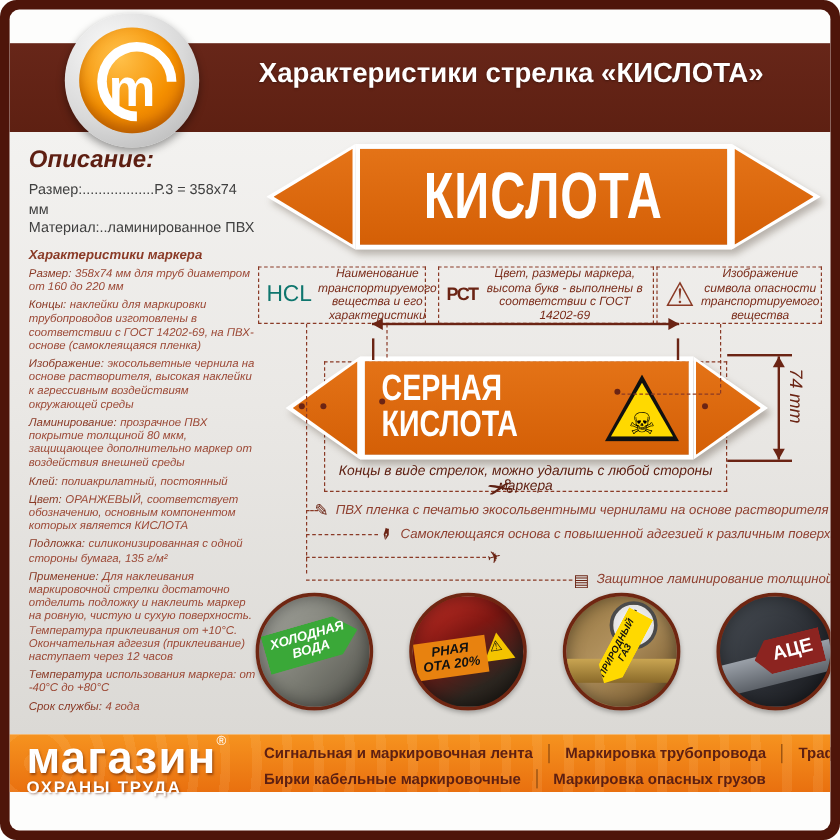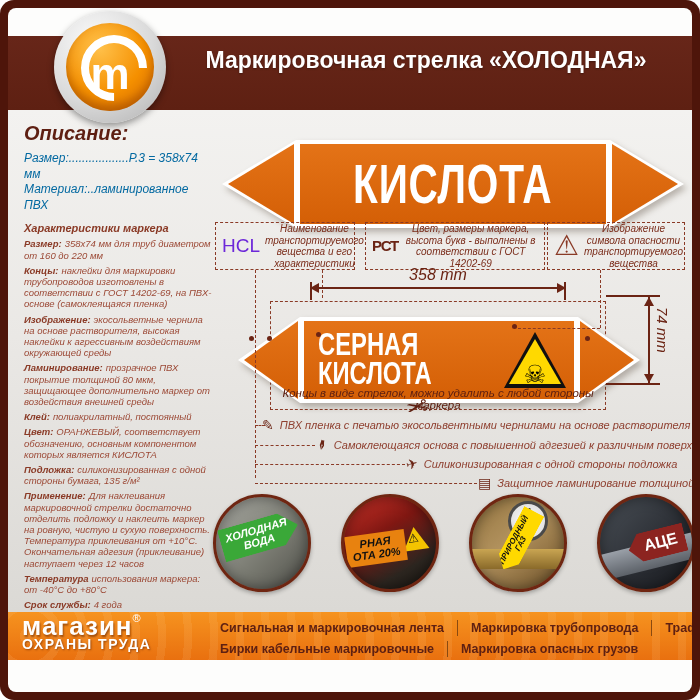--- a/index.html
+++ b/index.html
@@ -21,27 +21,27 @@
       border-radius:50%;border-bottom-color:transparent;transform:rotate(-45deg);}
   .logo-m{position:relative;color:#fff;font-size:44px;font-weight:bold;margin-top:14px;line-height:1;}
 
   
   .content{position:absolute;left:0;top:102px;width:684px;height:502px;
       background:linear-gradient(180deg,#f3f2f0 0%,#eae8e5 45%,#dbd9d5 100%);}
 
   
   .sidebar{position:absolute;left:16px;top:114px;width:190px;color:#9c4936;}
   .sb-heading{font-size:20px;font-weight:bold;font-style:italic;color:#5e1f12;margin:0 0 6px 0;}
-  .sb-line{font-size:12px;font-style:italic;color:#0369a1;line-height:1.3;}
+  .sb-line{font-size:12px;color:#404040;line-height:1.3;}
   .sb-sub{font-size:11px;font-weight:bold;font-style:italic;color:#8a3a26;margin:9px 0 2px 0;}
   .spec{font-size:9.5px;font-style:italic;line-height:1.18;margin:4px 0 0 0;}
-  .spec .lbl{font-weight:bold;color:#8a3a26;margin-right:3px;}
-
-  
-  .arrow{position:absolute;display:flex;filter:drop-shadow(3px 4px 3px rgba(40,20,5,.28));z-index:1;margin-top:20px;}
+  .spec .lbl{font-weight:normal;color:#8a3a26;margin-right:3px;}
+
+  
+  .arrow{position:absolute;display:flex;filter:drop-shadow(3px 4px 3px rgba(40,20,5,.28));z-index:1;}
   .tip{position:relative;flex:0 0 auto;}
   .tip::before{content:'';position:absolute;inset:0;background:#fff;}
   .tip::after{content:'';position:absolute;background:linear-gradient(#e47317,#d45f06);}
   .tipL::before,.tipL::after{clip-path:polygon(100% 0,100% 100%,0 50%);}
   .tipR::before,.tipR::after{clip-path:polygon(0 0,0 100%,100% 50%);}
   .tipL::after{top:4px;bottom:4px;left:6px;right:2px;}
   .tipR::after{top:4px;bottom:4px;right:6px;left:2px;}
   .abody{flex:1;background:linear-gradient(#e47317,#d45f06);border:4px solid #fff;
       display:flex;align-items:center;justify-content:center;box-sizing:border-box;}
   .arrow1{left:214px;top:112px;width:462px;height:88px;}
@@ -56,21 +56,21 @@
   .skull::before{content:'';position:absolute;inset:0;background:#101010;clip-path:polygon(50% 0,100% 100%,0 100%);}
   .skull::after{content:'';position:absolute;left:5px;right:5px;top:7px;bottom:4px;background:#ffd900;
       clip-path:polygon(50% 0,100% 100%,0 100%);}
   .skull span{position:absolute;bottom:1px;left:0;width:100%;text-align:center;font-size:25px;color:#000;z-index:1;line-height:1;}
 
   
   .ann{position:absolute;top:214px;height:48px;border:1.5px dashed #8a3a26;box-sizing:border-box;
       display:flex;align-items:center;gap:5px;padding:3px 6px;color:#7a2c1a;font-size:10px;
       font-style:italic;line-height:1.15;z-index:2;}
   .ann .txt{flex:1;text-align:center;}
-  .hcl{font-size:19px;font-style:normal;color:#6d28d9;}
+  .hcl{font-size:19px;font-style:normal;color:#0f766e;}
   .rst{font-weight:bold;font-size:15px;font-style:normal;letter-spacing:-1px;color:#6b2414;}
   .warn-tri{font-size:28px;font-style:normal;color:#8a3a26;line-height:1;}
 
   
   .dimw{position:absolute;left:302px;top:258px;width:256px;z-index:2;color:#6b2414;}
   .dimw .dlabel{text-align:center;font-style:italic;font-size:16px;}
   .dimw .dline{position:relative;margin-top:3px;height:2px;background:#6b2414;}
   .dimw .dline::before,.dimw .dline::after{content:'';position:absolute;top:-4px;border-top:5px solid transparent;
       border-bottom:5px solid transparent;}
   .dimw .dline::before{left:0;border-right:9px solid #6b2414;}
@@ -129,40 +129,40 @@
   .p4 .pipe{position:absolute;left:-10px;top:46px;width:120px;height:26px;background:linear-gradient(#9aa0a8,#5c6168);
       transform:rotate(-14deg);}
   .p4 .ptag{left:28px;top:32px;padding:6px 8px 6px 16px;font-size:16px;background:#8c2420;
       transform:rotate(-14deg);clip-path:polygon(0 50%,20% 0,100% 0,100% 100%,20% 100%);font-style:normal;}
 
   
   .footer{position:absolute;left:0;top:604px;width:684px;height:48px;
       background:repeating-radial-gradient(circle at 20px 24px,rgba(255,210,150,.12) 0 8px,transparent 8px 26px),
                  linear-gradient(#f6931f,#e9700f);}
   .f-logo{position:absolute;left:14px;top:1px;color:#fff;line-height:1;}
-  .f-logo .l1{font-size:26px;font-weight:800;letter-spacing:1px;text-shadow:1px 2px 2px rgba(90,30,0,.55);}
+  .f-logo .l1{font-size:38px;font-weight:800;letter-spacing:1px;text-shadow:1px 2px 2px rgba(90,30,0,.55);}
   .f-logo .reg{font-size:11px;vertical-align:top;}
   .f-logo .l2{font-size:14px;font-weight:bold;letter-spacing:1.5px;margin-top:-2px;text-shadow:1px 1px 2px rgba(90,30,0,.55);}
   .f-nav{position:absolute;left:212px;top:0;width:470px;height:48px;color:#5e2012;font-weight:bold;font-size:12.5px;}
   .f-row{position:absolute;left:0;display:flex;align-items:center;gap:13px;white-space:nowrap;}
   .f-row1{top:8px;}
   .f-row2{top:29px;justify-content:center;}
   .f-sep{width:1px;height:16px;background:#8a4a10;}
   .f-link{cursor:pointer;}
 </style>
 </head>
 <body>
 
 <div id="app">
   <div class="frame"></div>
   <div class="page">
 
     <div class="band"></div>
     <div class="title">
-      <div>Маркировочная стрелка «ХОЛОДНАЯ»</div>
+      <div>Характеристики стрелка «КИСЛОТА»</div>
     </div>
     <div class="logo-badge">
       <div class="logo-inner">
         <div class="logo-ring"></div>
         <div class="logo-m">m</div>
       </div>
     </div>
 
     <div class="content"></div>
 
@@ -212,21 +212,20 @@
     <div class="dash-h" style="left:247px;top:437px;width:60px;"></div>
     <div class="dash-h" style="left:247px;top:456px;width:150px;"></div>
     <div class="dash-h" style="left:247px;top:475px;width:222px;"></div>
     <div class="dot" style="left:308px;top:324px;"></div>
     <div class="dot" style="left:241px;top:328px;"></div>
     <div class="dot" style="left:259px;top:328px;"></div>
     <div class="dot" style="left:577px;top:328px;"></div>
     <div class="dot" style="left:504px;top:316px;"></div>
 
     <div class="dimw">
-      <div class="dlabel">358 mm</div>
       <div class="dline"></div>
       <div class="tick" style="left:0;"></div>
       <div class="tick" style="right:0;"></div>
     </div>
 
     <div class="cutbox"></div>
 
     <div class="arrow arrow2">
       <div class="tip tipL"></div>
       <div class="abody">
@@ -254,21 +253,20 @@
     <div class="feat" style="left:254px;top:410px;">
       <span class="fic">✎</span>
       <span>ПВХ пленка с печатью экосольвентными чернилами на основе растворителя</span>
     </div>
     <div class="feat" style="left:308px;top:430px;">
       <span class="fic pen">✒</span>
       <span>Самоклеющаяся основа с повышенной адгезией к различным поверхностям</span>
     </div>
     <div class="feat" style="left:398px;top:449px;">
       <span class="fic plane">✈</span>
-      <span>Силиконизированная с одной стороны подложка</span>
     </div>
     <div class="feat" style="left:470px;top:468px;">
       <span class="fic">▤</span>
       <span>Защитное ламинирование толщиной 80 мкм</span>
     </div>
 
     <div class="photo p1" style="left:205px;">
       <div class="ptag">
         <div>ХОЛОДНАЯ</div>
         <div>ВОДА</div>

